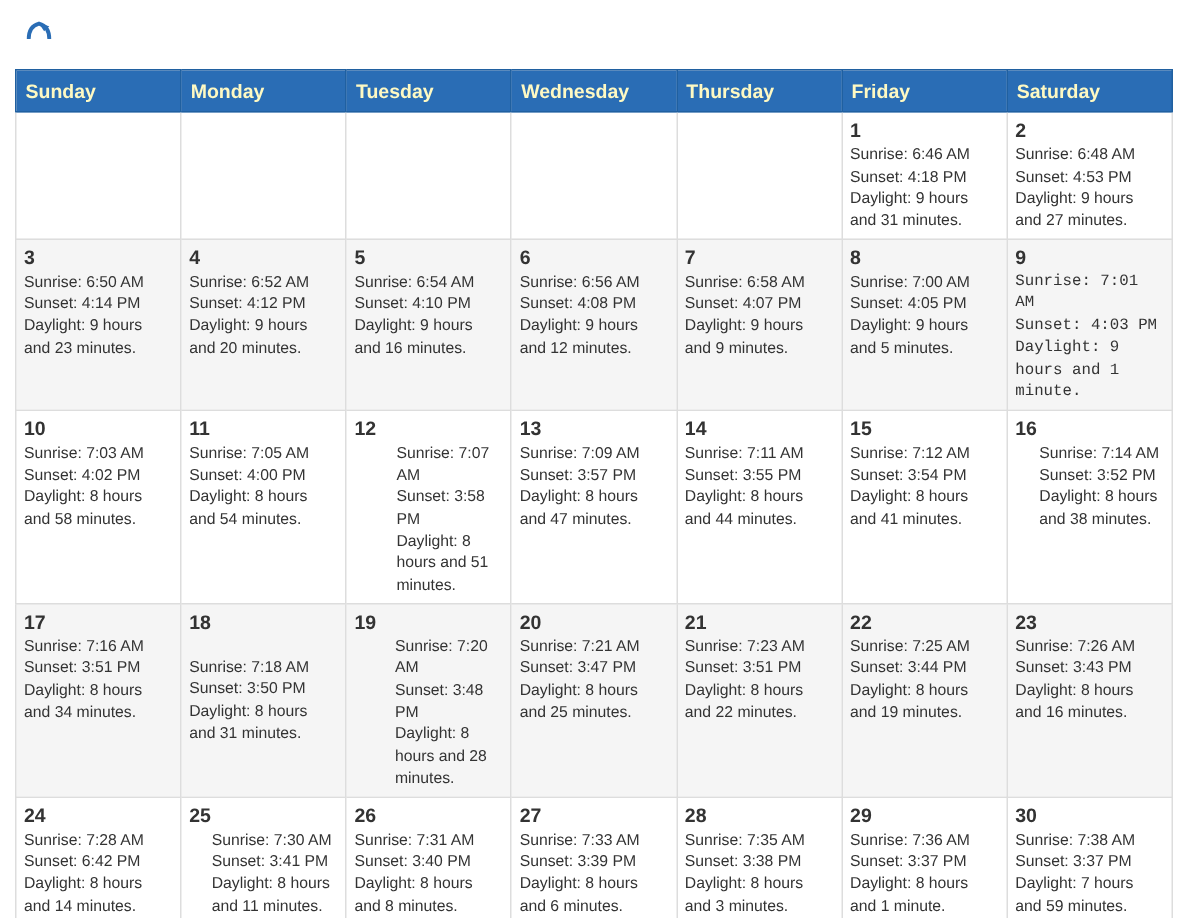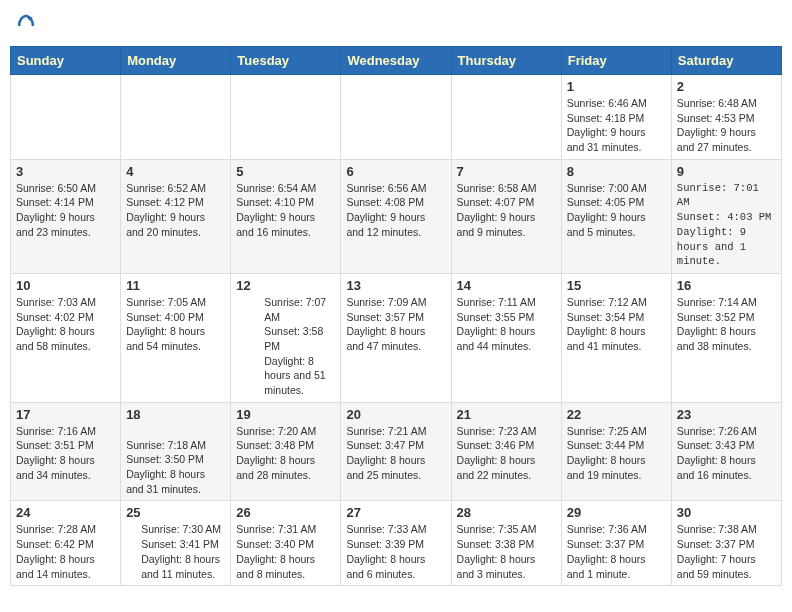--- a/index.html
+++ b/index.html
@@ -225,54 +225,54 @@
 Daylight: 8 hours and 44 minutes.</div>
         </td>
         <td>
           <span class="day-number">15</span>
           <div class="day-info" style="white-space: pre-line;">Sunrise: 7:12 AM
 Sunset: 3:54 PM
 Daylight: 8 hours and 41 minutes.</div>
         </td>
         <td>
           <span class="day-number">16</span>
-          <div class="day-info" style="white-space: pre-line;">Sunrise: 7:14 AM
+          <div class="day-info" style="white-space: pre-line; margin-left: 16px;">Sunrise: 7:14 AM
 Sunset: 3:52 PM
 Daylight: 8 hours and 38 minutes.</div>
         </td>
       </tr>
       <tr>
         <td>
           <span class="day-number">17</span>
           <div class="day-info" style="white-space: pre-line;">Sunrise: 7:16 AM
 Sunset: 3:51 PM
 Daylight: 8 hours and 34 minutes.</div>
         </td>
         <td>
           <span class="day-number">18</span>
           <div class="day-info" style="white-space: pre-line; margin-top: 16px;">Sunrise: 7:18 AM
 Sunset: 3:50 PM
 Daylight: 8 hours and 31 minutes.</div>
         </td>
         <td>
           <span class="day-number">19</span>
-          <div class="day-info" style="white-space: pre-line;">Sunrise: 7:20 AM
+          <div class="day-info" style="white-space: pre-line; margin-left: 27px;">Sunrise: 7:20 AM
 Sunset: 3:48 PM
 Daylight: 8 hours and 28 minutes.</div>
         </td>
         <td>
           <span class="day-number">20</span>
           <div class="day-info" style="white-space: pre-line;">Sunrise: 7:21 AM
 Sunset: 3:47 PM
 Daylight: 8 hours and 25 minutes.</div>
         </td>
         <td>
           <span class="day-number">21</span>
           <div class="day-info" style="white-space: pre-line;">Sunrise: 7:23 AM
-Sunset: 3:46 PM
+Sunset: 3:51 PM
 Daylight: 8 hours and 22 minutes.</div>
         </td>
         <td>
           <span class="day-number">22</span>
           <div class="day-info" style="white-space: pre-line;">Sunrise: 7:25 AM
 Sunset: 3:44 PM
 Daylight: 8 hours and 19 minutes.</div>
         </td>
         <td>
           <span class="day-number">23</span>

